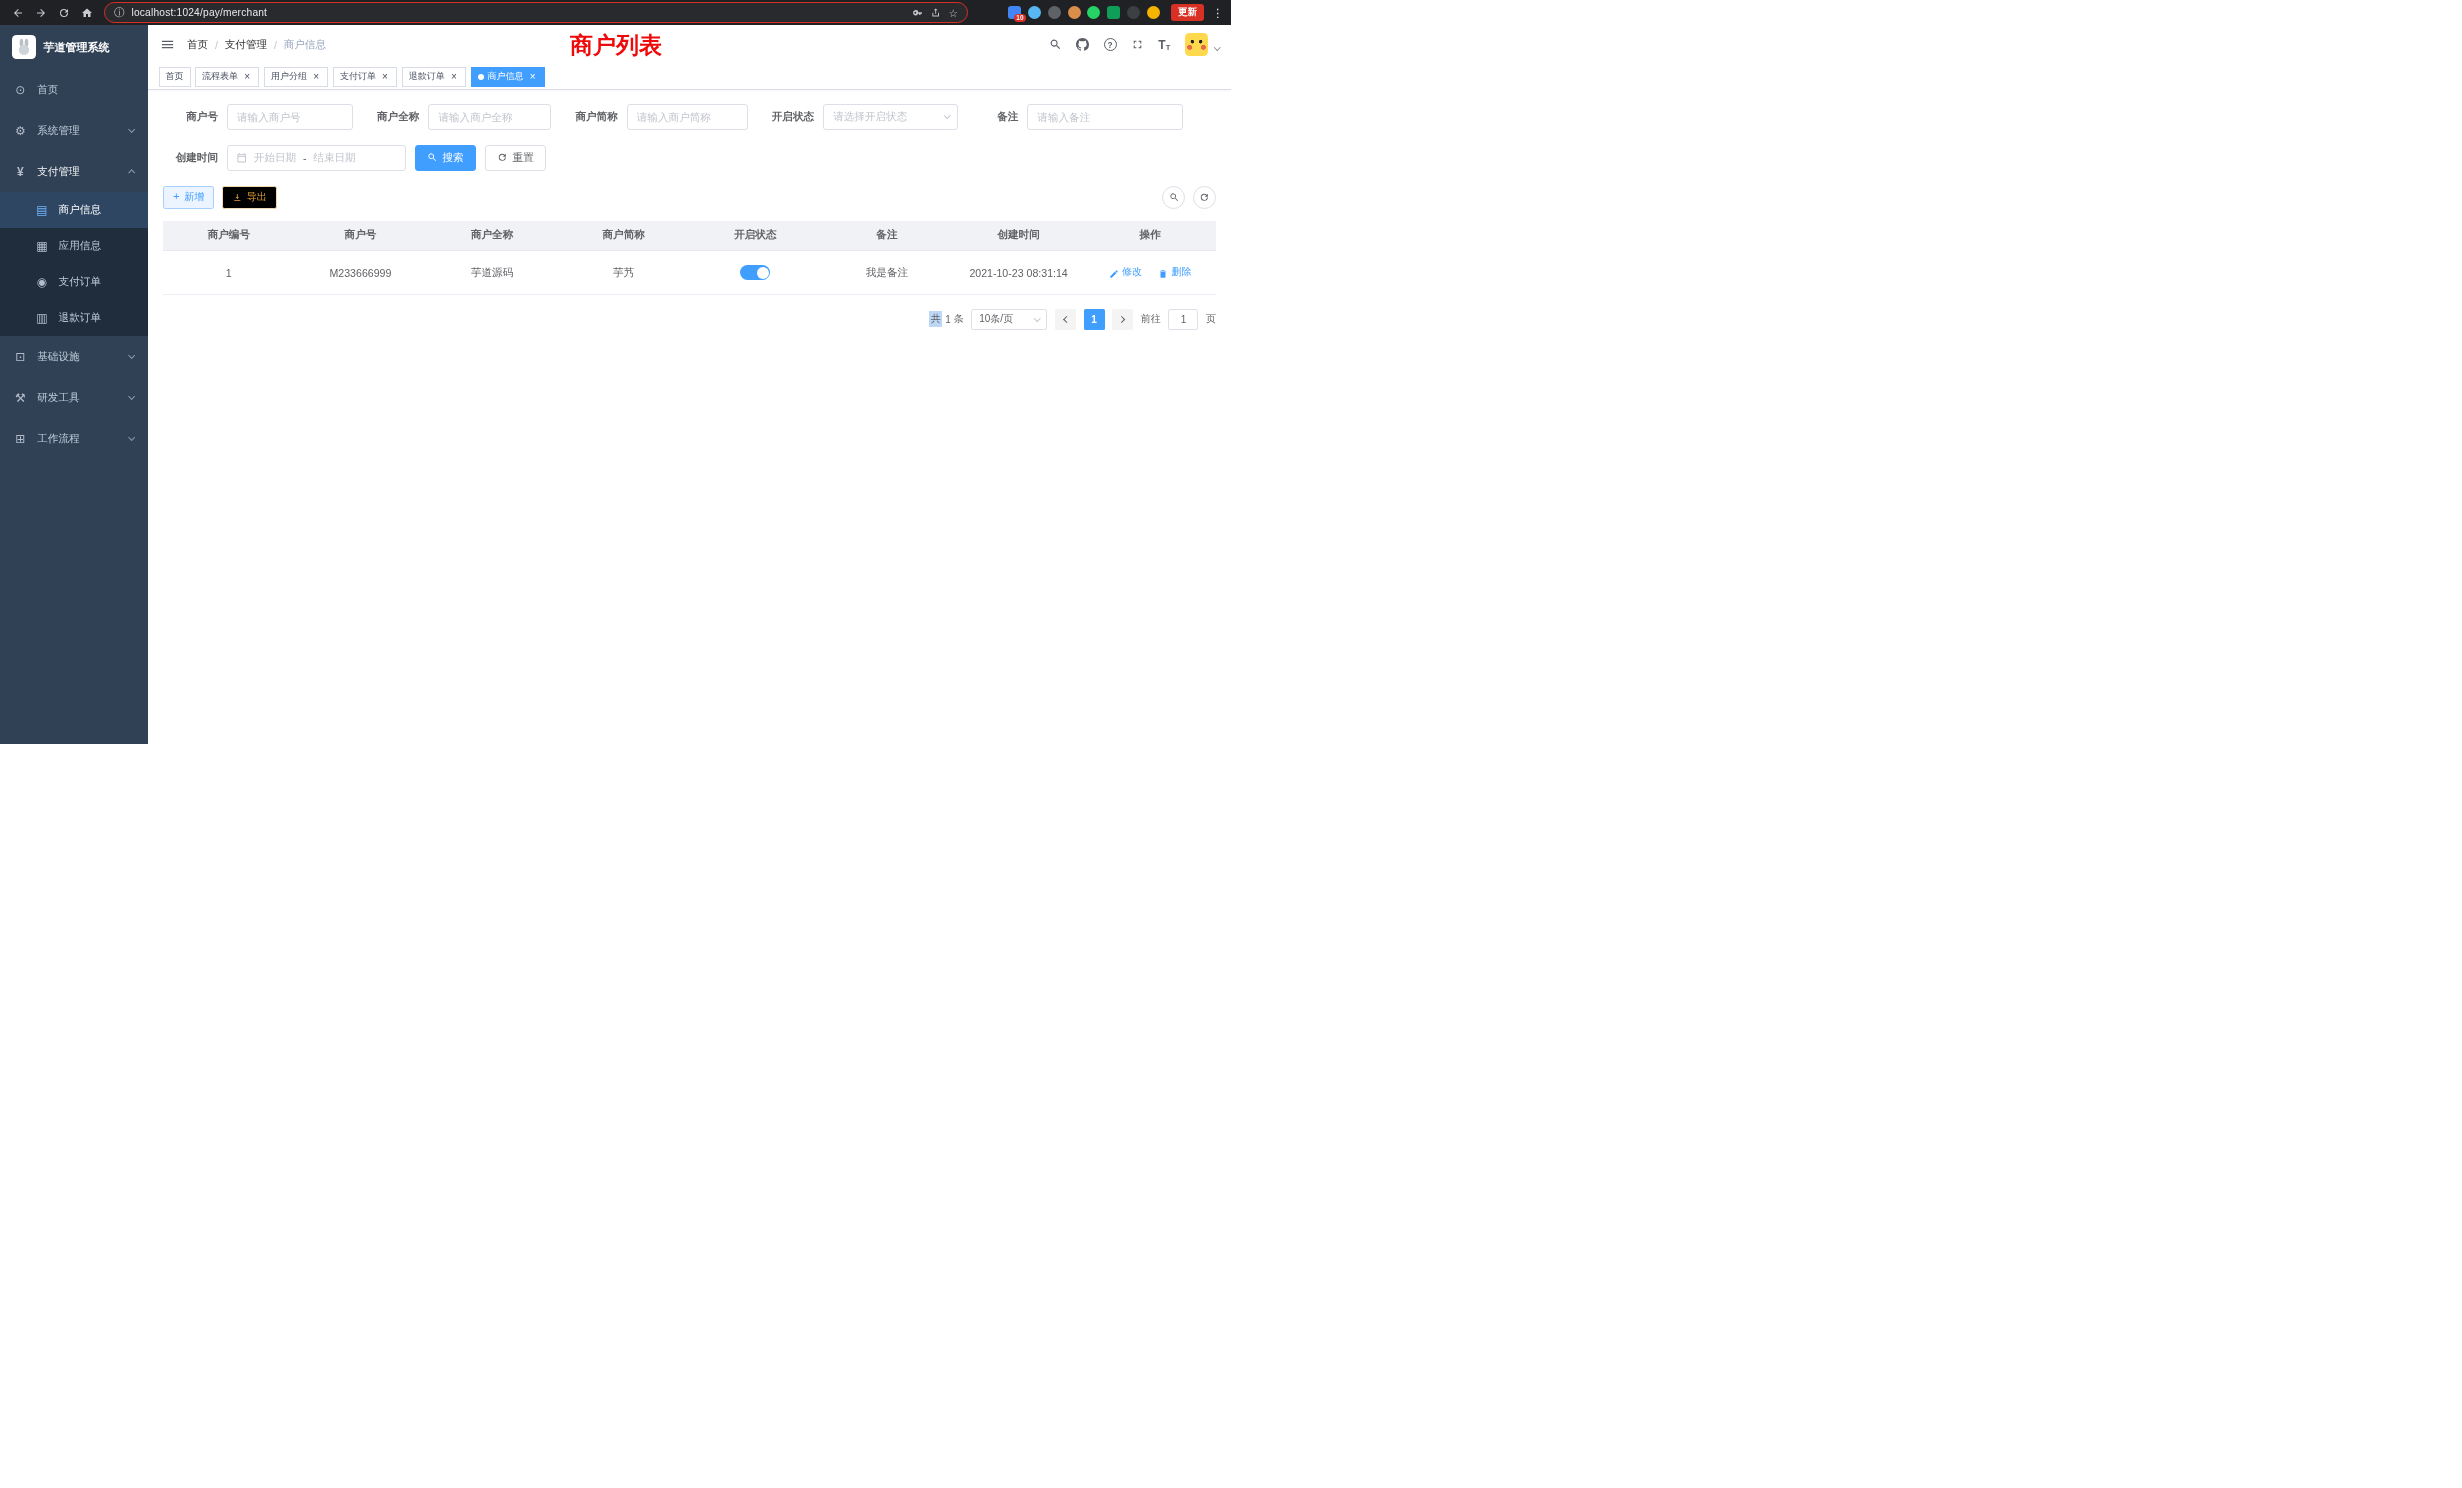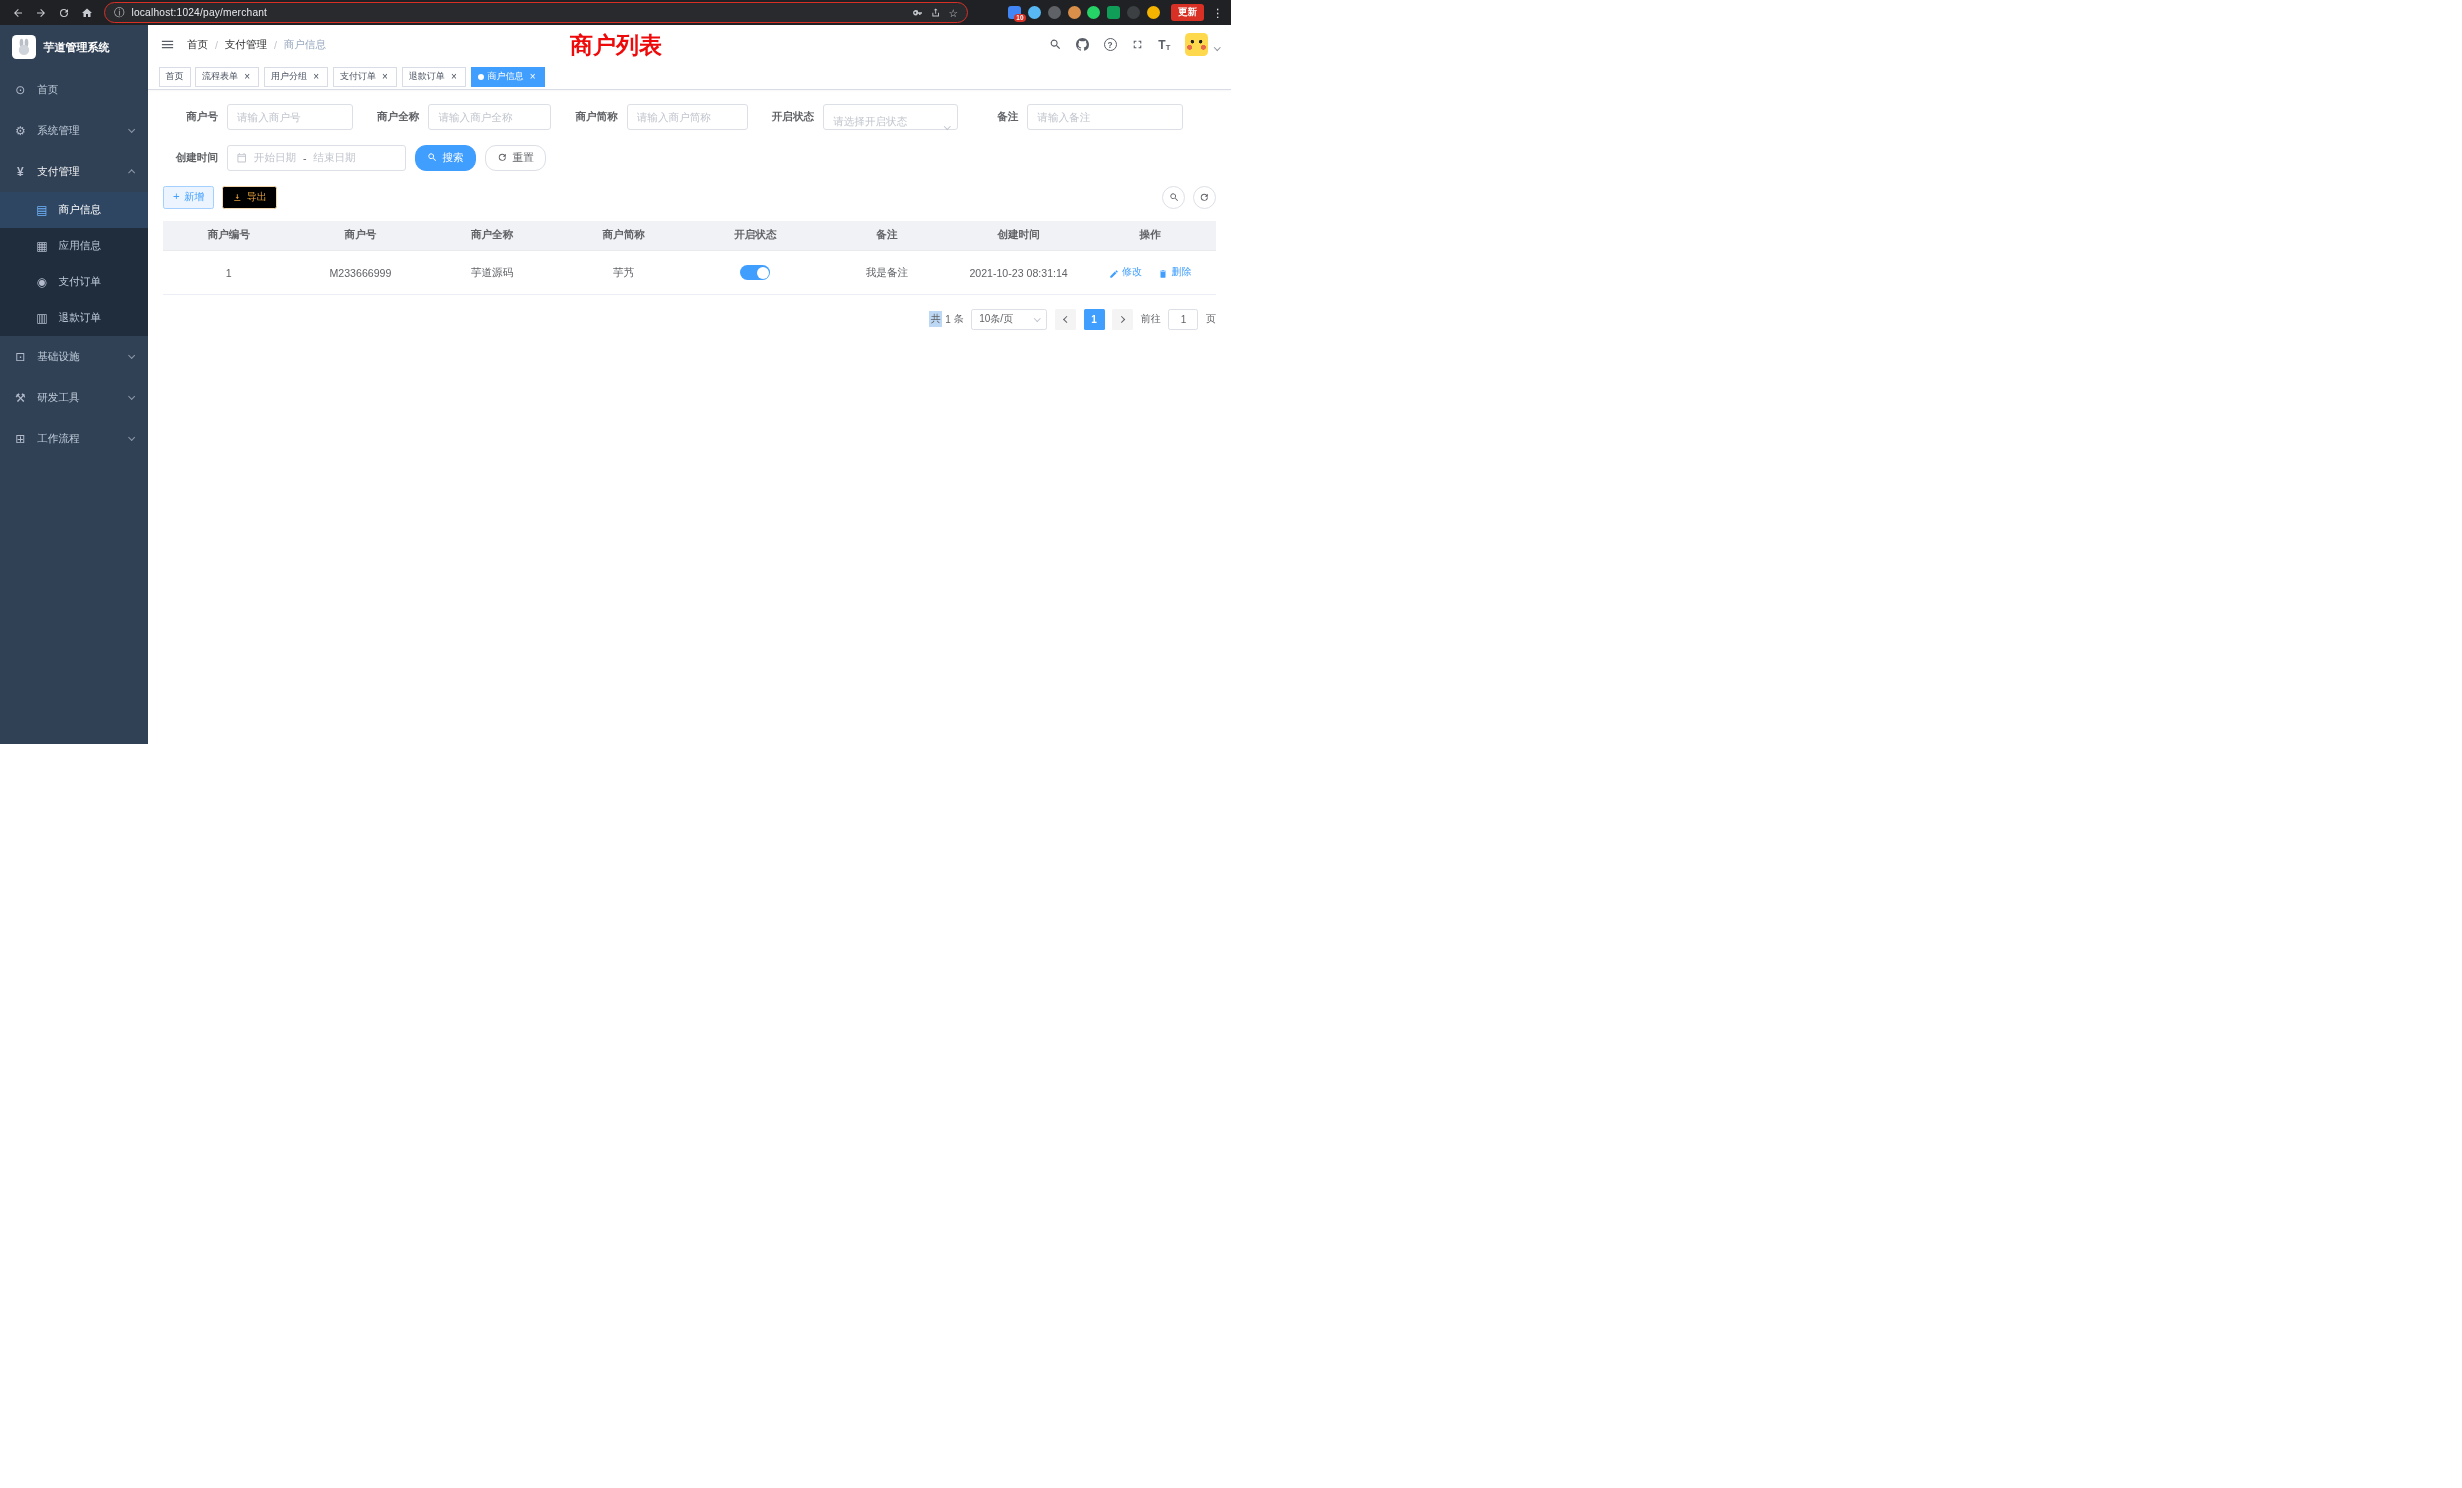--- a/index.html
+++ b/index.html
@@ -71,26 +71,26 @@
 
   
   .content{padding:13.6px 15px;flex:1}
   .frow{display:flex;align-items:center;margin-bottom:15px}
   .fitem{display:flex;align-items:center;margin-right:24px}
   .fitem.gap-lg{margin-right:39px}
   .flabel{font-size:10.6px;font-weight:700;color:#606266;margin-right:9px;white-space:nowrap}
   .flabel.w1{min-width:55px;text-align:right}
   .finput{height:26px;border:0.8px solid #dcdfe6;border-radius:3px;padding:0 9px;font-size:10.6px;color:#606266;outline:none;font-family:inherit}
   .finput::placeholder{color:#c0c4cc}
-  .fselect{height:26px;border:0.8px solid #dcdfe6;border-radius:3px;display:flex;align-items:flex-end;justify-content:space-between;padding:0 7.6px 0 9px;font-size:10.6px;color:#c0c4cc;cursor:pointer;background:#fff}
+  .fselect{height:26px;border:0.8px solid #dcdfe6;border-radius:3px;display:flex;align-items:center;justify-content:space-between;padding:0 7.6px 0 9px;font-size:10.6px;color:#c0c4cc;cursor:pointer;background:#fff}
   .chev2{width:4.5px;height:4.5px;border-right:1.1px solid #c0c4cc;border-bottom:1.1px solid #c0c4cc;transform:rotate(45deg);margin-top:-2.3px}
   .daterange{width:179px;height:26px;border:0.8px solid #dcdfe6;border-radius:3px;display:flex;align-items:center;padding:0 7.6px;gap:6.8px;font-size:10.6px;color:#c0c4cc;cursor:text}
   .daterange svg{width:11.4px;height:11.4px;fill:#c0c4cc;flex-shrink:0}
   .dr-sep{color:#606266}
-  .btn{height:26px;border-radius:11px;font-size:10.6px;display:inline-flex;align-items:center;gap:4.5px;padding:0 11.4px;cursor:pointer;border:0.8px solid #dcdfe6;background:#fff;color:#606266;font-family:inherit;white-space:nowrap}
+  .btn{height:26px;border-radius:3px;font-size:10.6px;display:inline-flex;align-items:center;gap:4.5px;padding:0 11.4px;cursor:pointer;border:0.8px solid #dcdfe6;background:#fff;color:#606266;font-family:inherit;white-space:nowrap}
   .btn svg{width:10.6px;height:10.6px;fill:currentColor}
   .btn.primary{background:#409eff;border-color:#409eff;color:#fff}
   .btn.sm{height:23px;font-size:10px;padding:0 9px;border-radius:2.3px}
   .btn.plain-primary{background:#ecf5ff;border-color:#a3d0ff;color:#409eff}
   .btn.plain-warning{background:#000000;border-color:#f5dab1;color:#e6a23c}
   .btn .plus{font-size:11.4px;line-height:1;font-weight:400}
   .ml12{margin-left:9px}
 
   .toolbar{display:flex;align-items:center;gap:7.6px;margin-bottom:12px}
   .tool-right{margin-left:auto;display:flex;gap:7.6px}

